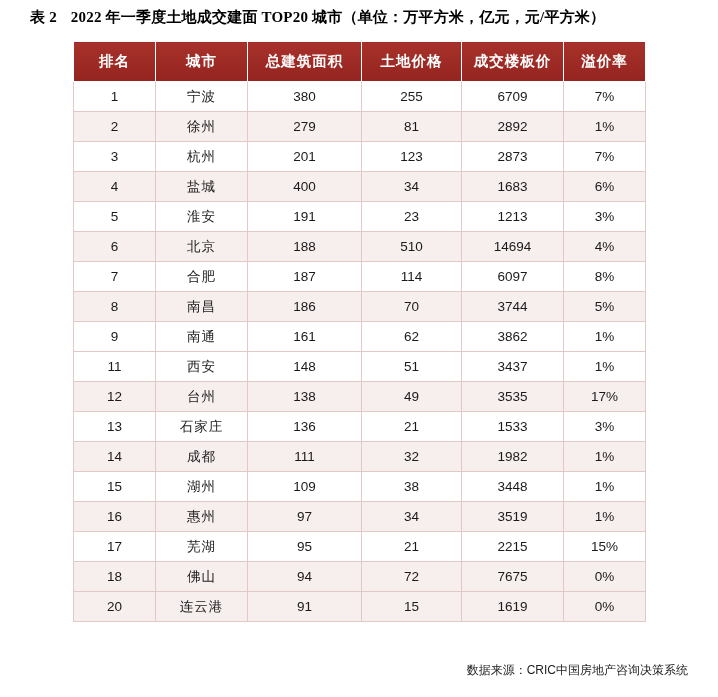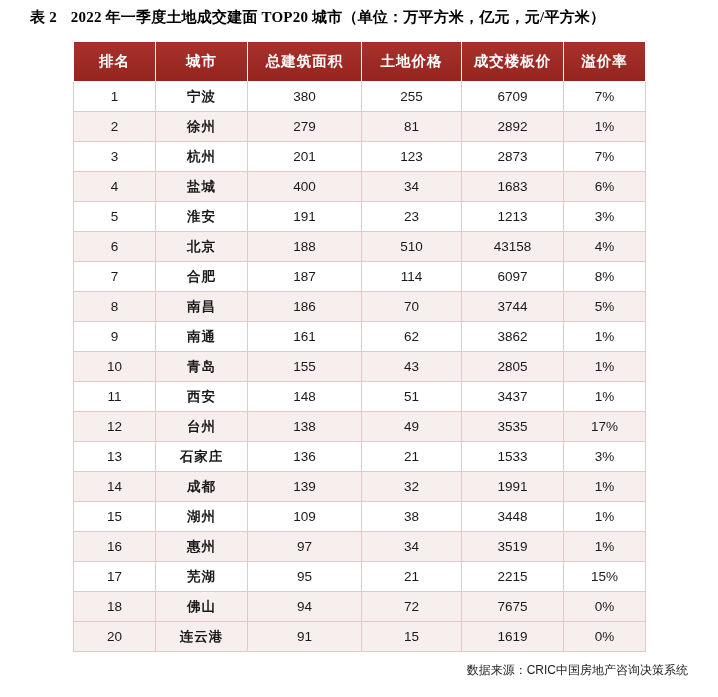--- a/index.html
+++ b/index.html
@@ -64,21 +64,20 @@
     font-size: 13.5px;
     color: #1a1a1a;
     background: #ffffff;
     font-family: "Liberation Sans", sans-serif;
   }
   table.data-table tr.alt td {
     background: #f7eeee;
   }
   table.data-table td.city {
     letter-spacing: 1px;
-    font-weight: bold;
   }
   col.c-rank { width: 82px; }
   col.c-city { width: 92px; }
   col.c-area { width: 114px; }
   col.c-price { width: 100px; }
   col.c-floor { width: 102px; }
   col.c-prem { width: 82px; }
   .source {
     position: absolute;
     right: 28px;
@@ -156,21 +155,21 @@
           <td>191</td>
           <td>23</td>
           <td>1213</td>
           <td>3%</td>
         </tr>
         <tr class="alt">
           <td>6</td>
           <td class="city">北京</td>
           <td>188</td>
           <td>510</td>
-          <td>43158</td>
+          <td>14694</td>
           <td>4%</td>
         </tr>
         <tr>
           <td>7</td>
           <td class="city">合肥</td>
           <td>187</td>
           <td>114</td>
           <td>6097</td>
           <td>8%</td>
         </tr>
@@ -183,28 +182,20 @@
           <td>5%</td>
         </tr>
         <tr>
           <td>9</td>
           <td class="city">南通</td>
           <td>161</td>
           <td>62</td>
           <td>3862</td>
           <td>1%</td>
         </tr>
-        <tr class="alt">
-          <td>10</td>
-          <td class="city">青岛</td>
-          <td>155</td>
-          <td>43</td>
-          <td>2805</td>
-          <td>1%</td>
-        </tr>
         <tr>
           <td>11</td>
           <td class="city">西安</td>
           <td>148</td>
           <td>51</td>
           <td>3437</td>
           <td>1%</td>
         </tr>
         <tr class="alt">
           <td>12</td>
@@ -218,23 +209,23 @@
           <td>13</td>
           <td class="city">石家庄</td>
           <td>136</td>
           <td>21</td>
           <td>1533</td>
           <td>3%</td>
         </tr>
         <tr class="alt">
           <td>14</td>
           <td class="city">成都</td>
-          <td>139</td>
+          <td>111</td>
           <td>32</td>
-          <td>1991</td>
+          <td>1982</td>
           <td>1%</td>
         </tr>
         <tr>
           <td>15</td>
           <td class="city">湖州</td>
           <td>109</td>
           <td>38</td>
           <td>3448</td>
           <td>1%</td>
         </tr>

